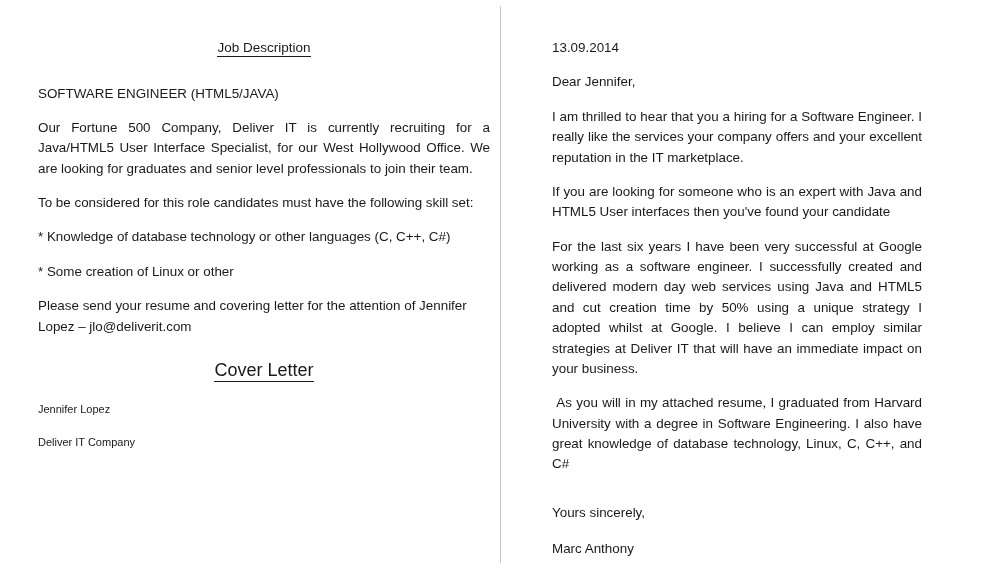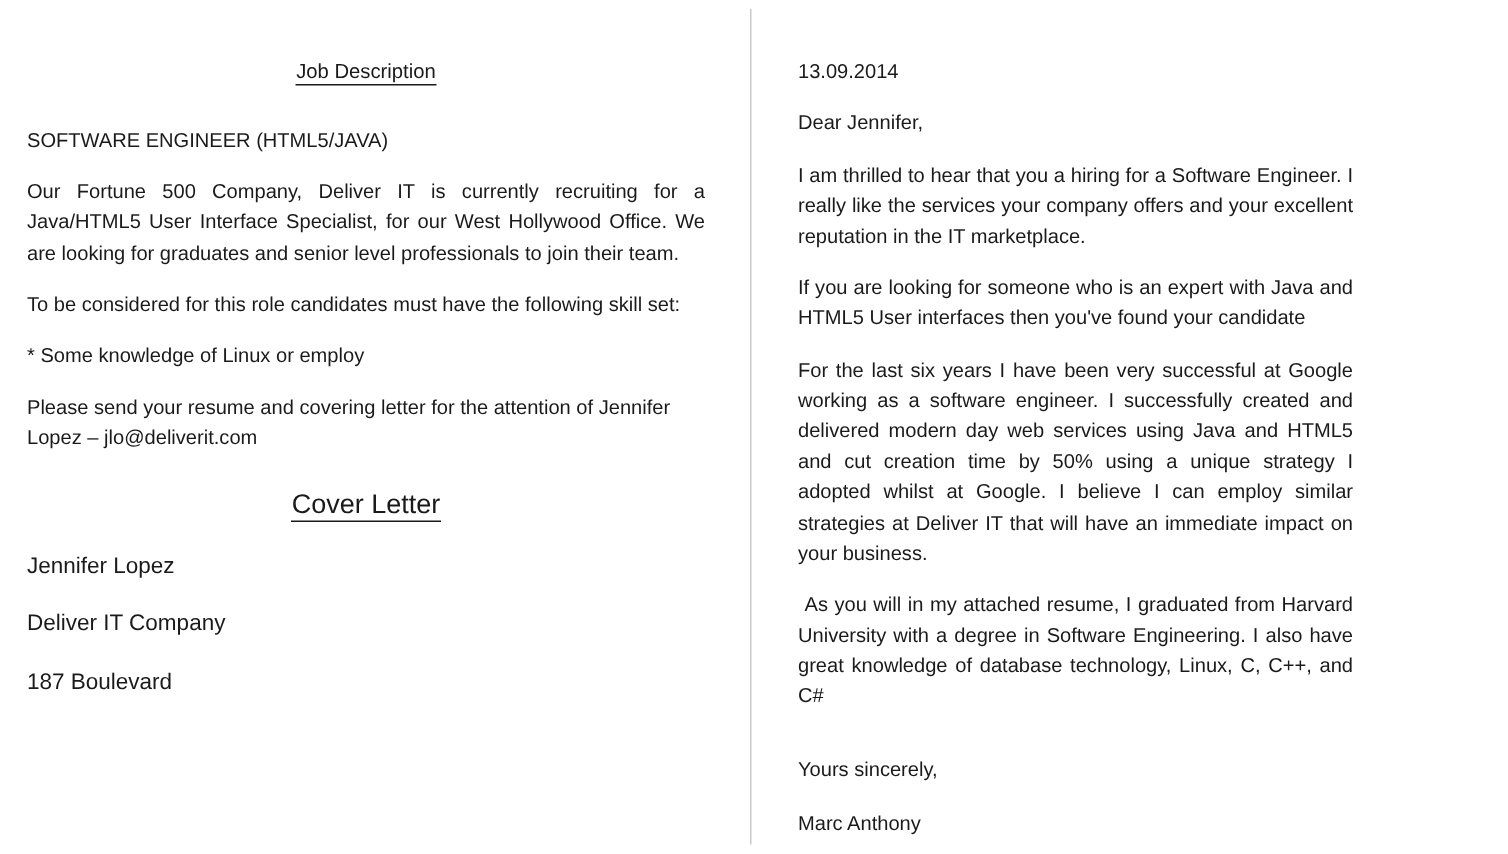--- a/index.html
+++ b/index.html
@@ -13,20 +13,21 @@
     font-family: "Liberation Sans", sans-serif;
     color: #1a1a1a;
     overflow: hidden;
   }
   .page {
     position: relative;
     width: 1005px;
     height: 569px;
     box-sizing: border-box;
     display: flex;
+    padding-left: 20px;
   }
   .divider {
     position: absolute;
     left: 500px;
     top: 6px;
     bottom: 6px;
     width: 1px;
     background: #c9c9c9;
   }
   .column {
@@ -65,48 +66,48 @@
     line-height: 1.52;
     margin: 0 0 14px 0;
     text-align: left;
     white-space: pre-wrap;
   }
   p.para.justify {
     text-align: justify;
   }
   p.addr {
     margin: 0 0 16px 0;
-    font-size: 15px;
+    font-size: 11px;
     line-height: 1.5;
   }
   .spacer-lg { height: 14px; }
   .sign-block p { margin-bottom: 16px; }
 </style>
 </head>
 <body>
 
 <div class="page">
 
   <div class="divider"></div>
 
   <div class="column left-column">
     <div class="heading"><span>Job Description</span></div>
 
     <p class="para">SOFTWARE ENGINEER (HTML5/JAVA)</p>
 
     <p class="para justify">Our Fortune 500 Company, Deliver IT is currently recruiting for a Java/HTML5 User Interface Specialist, for our West Hollywood Office. We are looking for graduates and senior level professionals to join their team.</p>
     <p class="para">To be considered for this role candidates must have the following skill set:</p>
-    <p class="para">* Some knowledge of Linux or employ</p>
+    <p class="para">* Knowledge of database technology or other languages (C, C++, C#)</p>
+    <p class="para">* Some creation of Linux or other</p>
     <p class="para">Please send your resume and covering letter for the attention of Jennifer Lopez – jlo@deliverit.com</p>
 
     <div class="heading2"><span>Cover Letter</span></div>
 
     <p class="addr">Jennifer Lopez</p>
     <p class="addr">Deliver IT Company</p>
-    <p class="addr">187 Boulevard</p>
 
   </div>
 
   <div class="column right-column">
     <p class="para">13.09.2014</p>
     <p class="para">Dear Jennifer,</p>
 
     <p class="para justify">I am thrilled to hear that you a hiring for a Software Engineer. I really like the services your company offers and your excellent reputation in the IT marketplace.</p>
     <p class="para justify">If you are looking for someone who is an expert with Java and HTML5 User interfaces then you've found your candidate</p>
     <p class="para justify">For the last six years I have been very successful at Google working as a software engineer. I successfully created and delivered modern day web services using Java and HTML5 and cut creation time by 50% using a unique strategy I adopted whilst at Google. I believe I can employ similar strategies at Deliver IT that will have an immediate impact on your business.</p>

